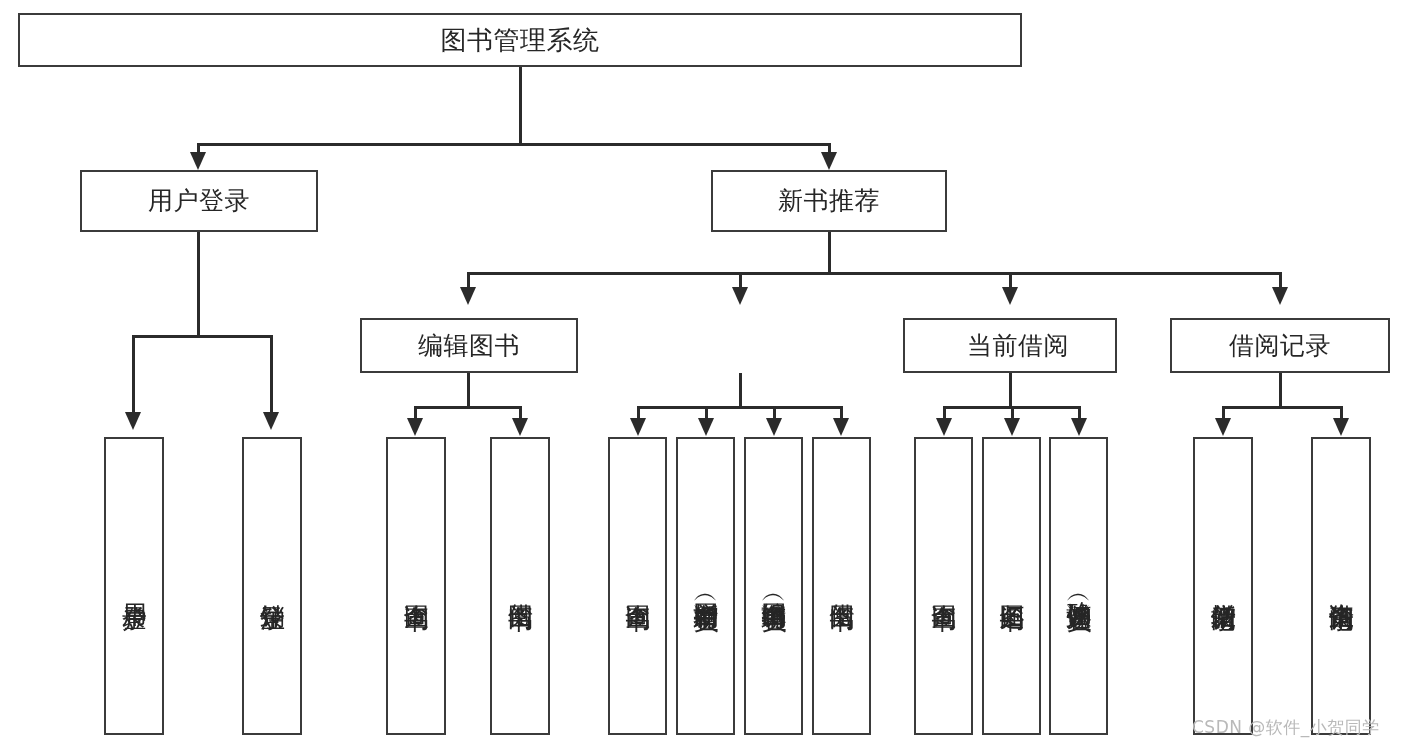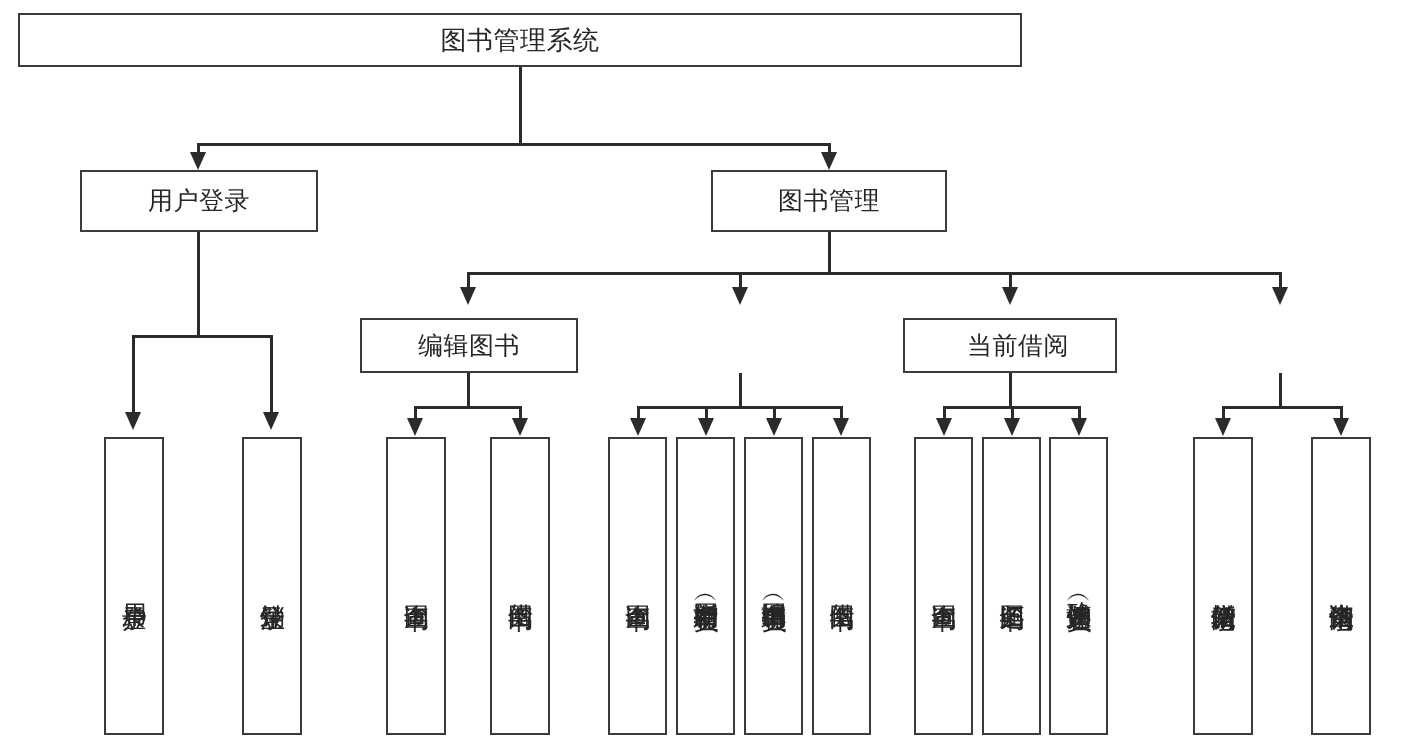--- a/index.html
+++ b/index.html
@@ -93,21 +93,21 @@
   <div class="arrow" style="left:190px; top:152px;"></div>
 
   <div class="edge v" style="left:828px; top:143px; width:2.5px; height:14px;"></div>
   <div class="arrow" style="left:821px; top:152px;"></div>
 
   <div class="node h-node" style="left:80px; top:170px; width:238px; height:62px;">
     <span>用户登录</span>
   </div>
 
   <div class="node h-node" style="left:711px; top:170px; width:236px; height:62px;">
-    <span>图书管理</span>
+    <span>新书推荐</span>
   </div>
 
   <div class="edge v" style="left:197px; top:232px; width:2.5px; height:105px;"></div>
   <div class="edge h" style="left:132px; top:335px; width:140px; height:2.5px;"></div>
   <div class="edge v" style="left:132px; top:335px; width:2.5px; height:80px;"></div>
   <div class="arrow" style="left:125px; top:412px;"></div>
   <div class="edge v" style="left:270px; top:335px; width:2.5px; height:80px;"></div>
   <div class="arrow" style="left:263px; top:412px;"></div>
 
   <div class="edge v" style="left:828px; top:232px; width:2.5px; height:42px;"></div>
@@ -127,20 +127,23 @@
 
   <div class="node h-node" style="left:360px; top:318px; width:218px; height:55px;">
     <span>编辑图书</span>
   </div>
 
 
   <div class="node h-node" style="left:903px; top:318px; width:214px; height:55px;padding-left:16px;">
     <span>当前借阅</span>
   </div>
 
+  <div class="node h-node" style="left:1170px; top:318px; width:220px; height:55px;">
+    <span>借阅记录</span>
+  </div>
 
   <div class="edge v" style="left:467px; top:373px; width:2.5px; height:35px;"></div>
   <div class="edge h" style="left:414px; top:406px; width:108px; height:2.5px;"></div>
   <div class="edge v" style="left:414px; top:406px; width:2.5px; height:16px;"></div>
   <div class="arrow" style="left:407px; top:418px;"></div>
   <div class="edge v" style="left:519px; top:406px; width:2.5px; height:16px;"></div>
   <div class="arrow" style="left:512px; top:418px;"></div>
 
   <div class="edge v" style="left:739px; top:373px; width:2.5px; height:35px;"></div>
   <div class="edge h" style="left:637px; top:406px; width:205px; height:2.5px;"></div>
@@ -206,14 +209,15 @@
     <span class="vtext">确认归还（管理员）</span>
   </div>
 
   <div class="node v-node" style="left:1193px; top:437px; width:60px; height:298px;">
     <span class="vtext">新增借阅记录</span>
   </div>
   <div class="node v-node" style="left:1311px; top:437px; width:60px; height:298px;">
     <span class="vtext">查询借阅记录</span>
   </div>
 
+  <div id="watermark" style="left:1192px; top:716px;">CSDN @软件_小贺同学</div>
 
 </div>
 
 </body></html>

